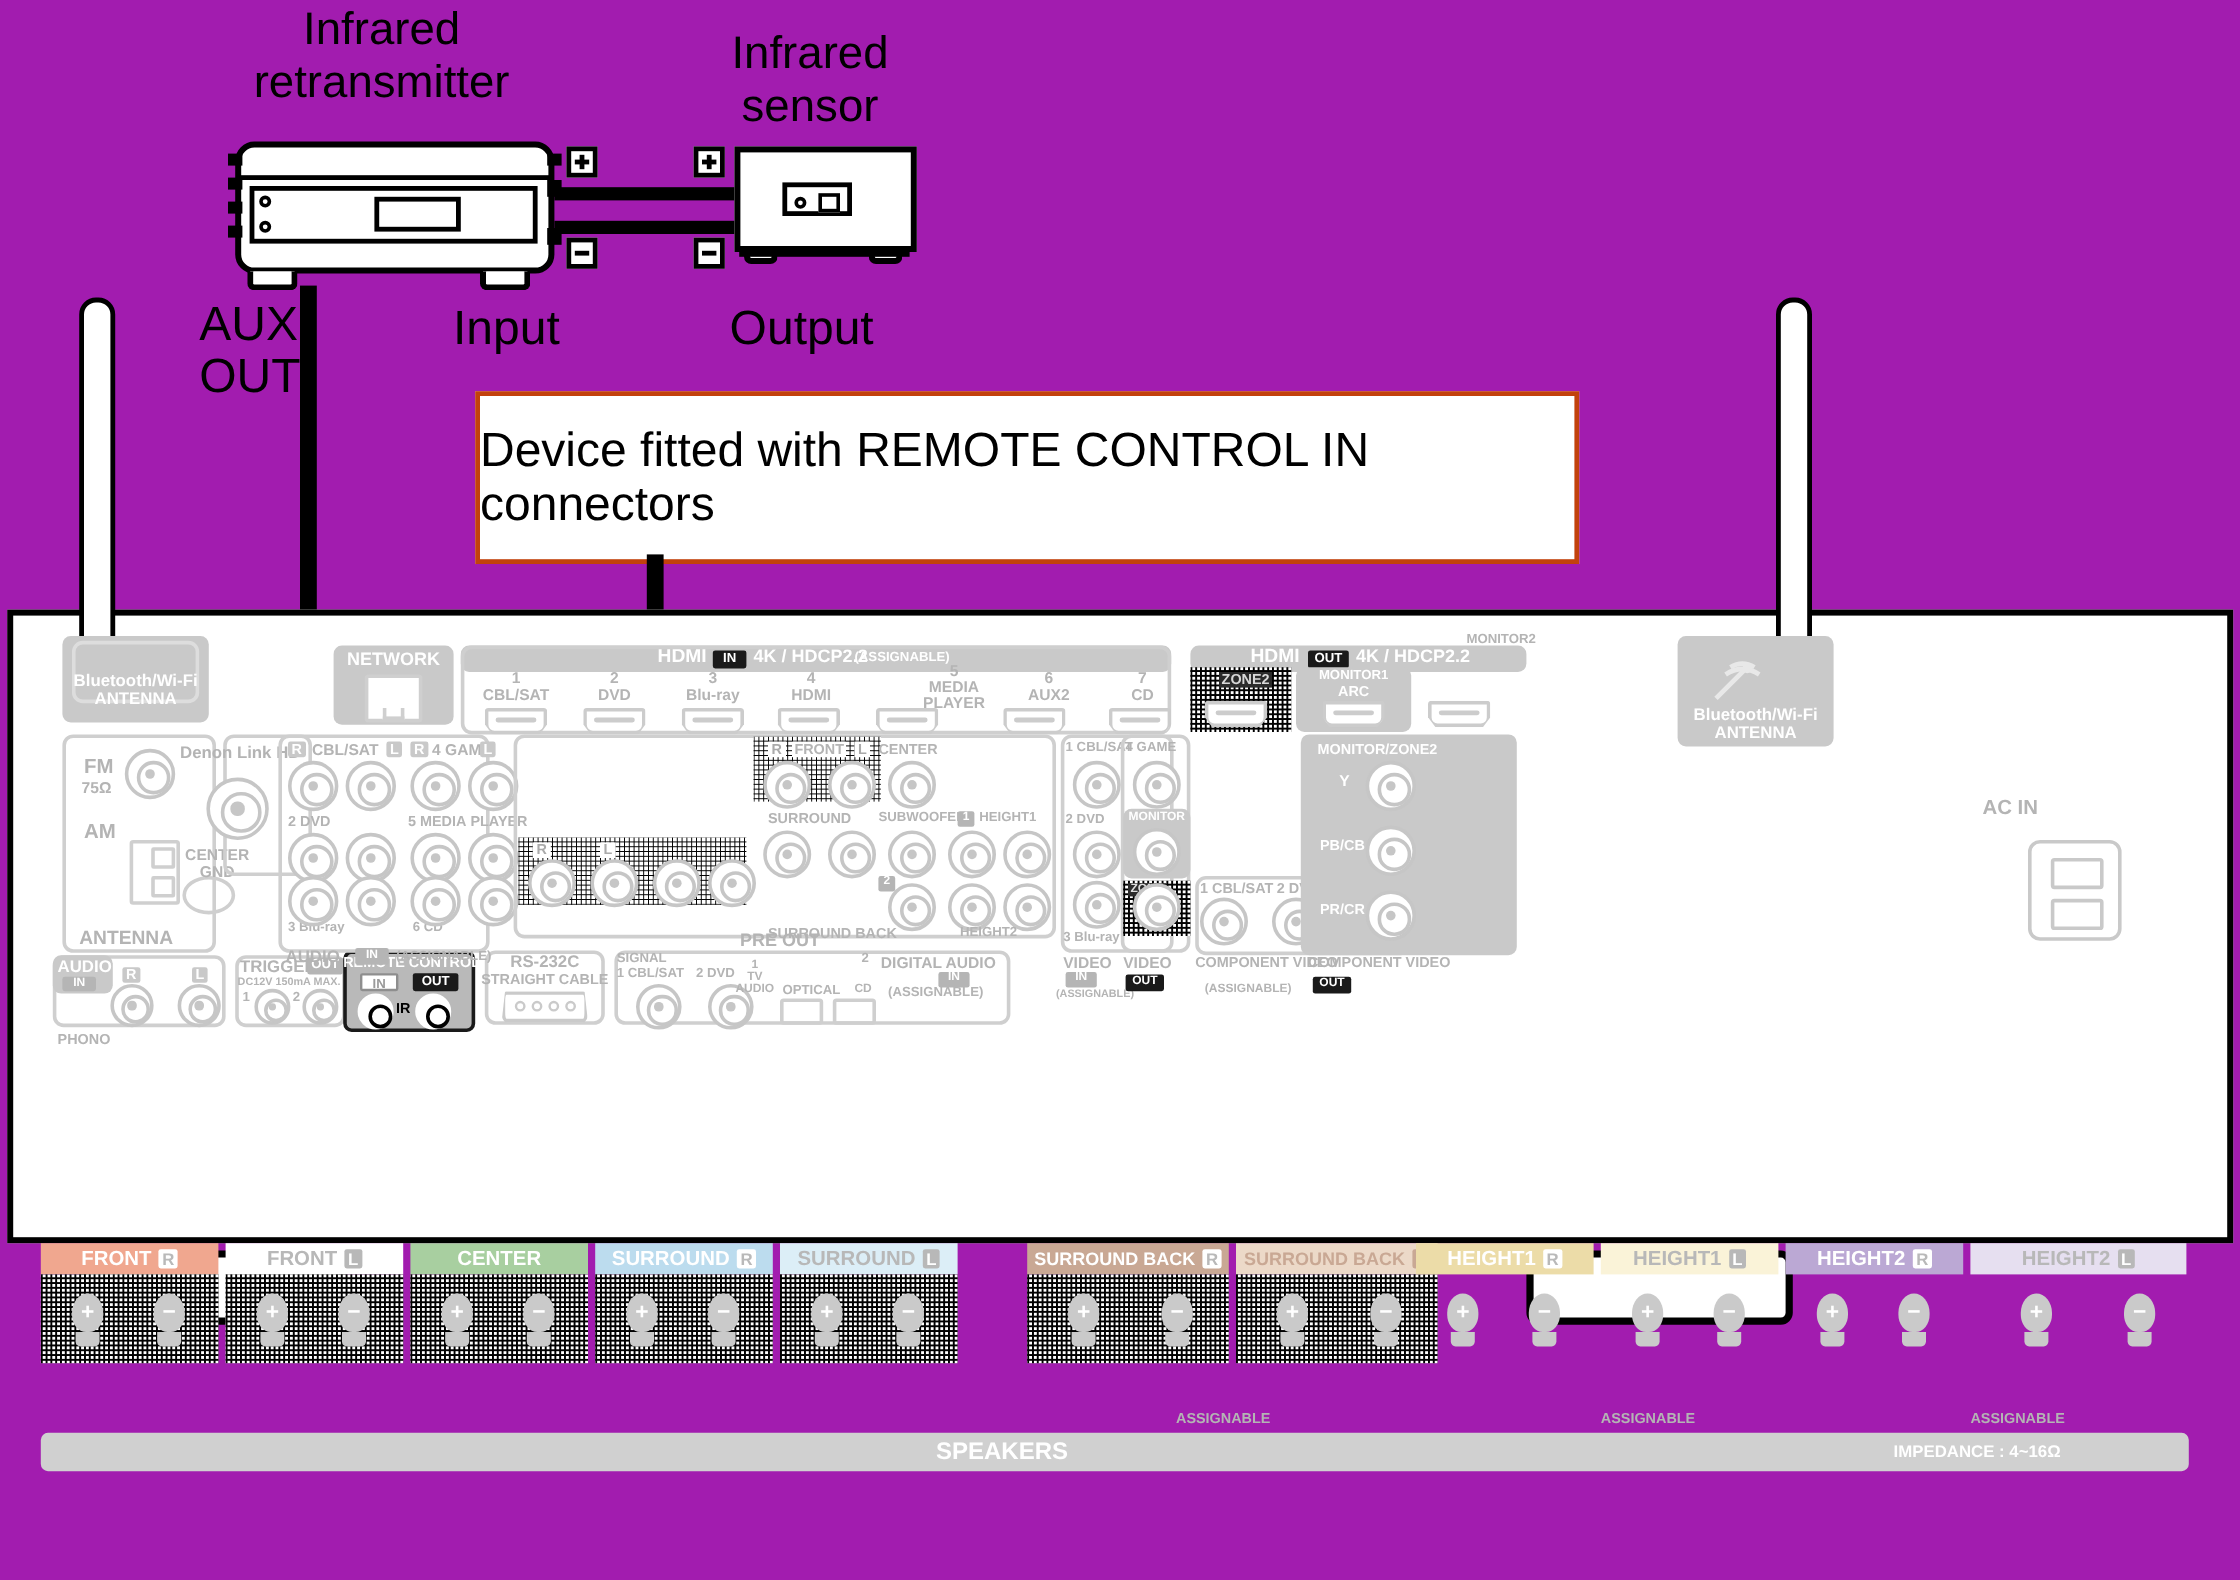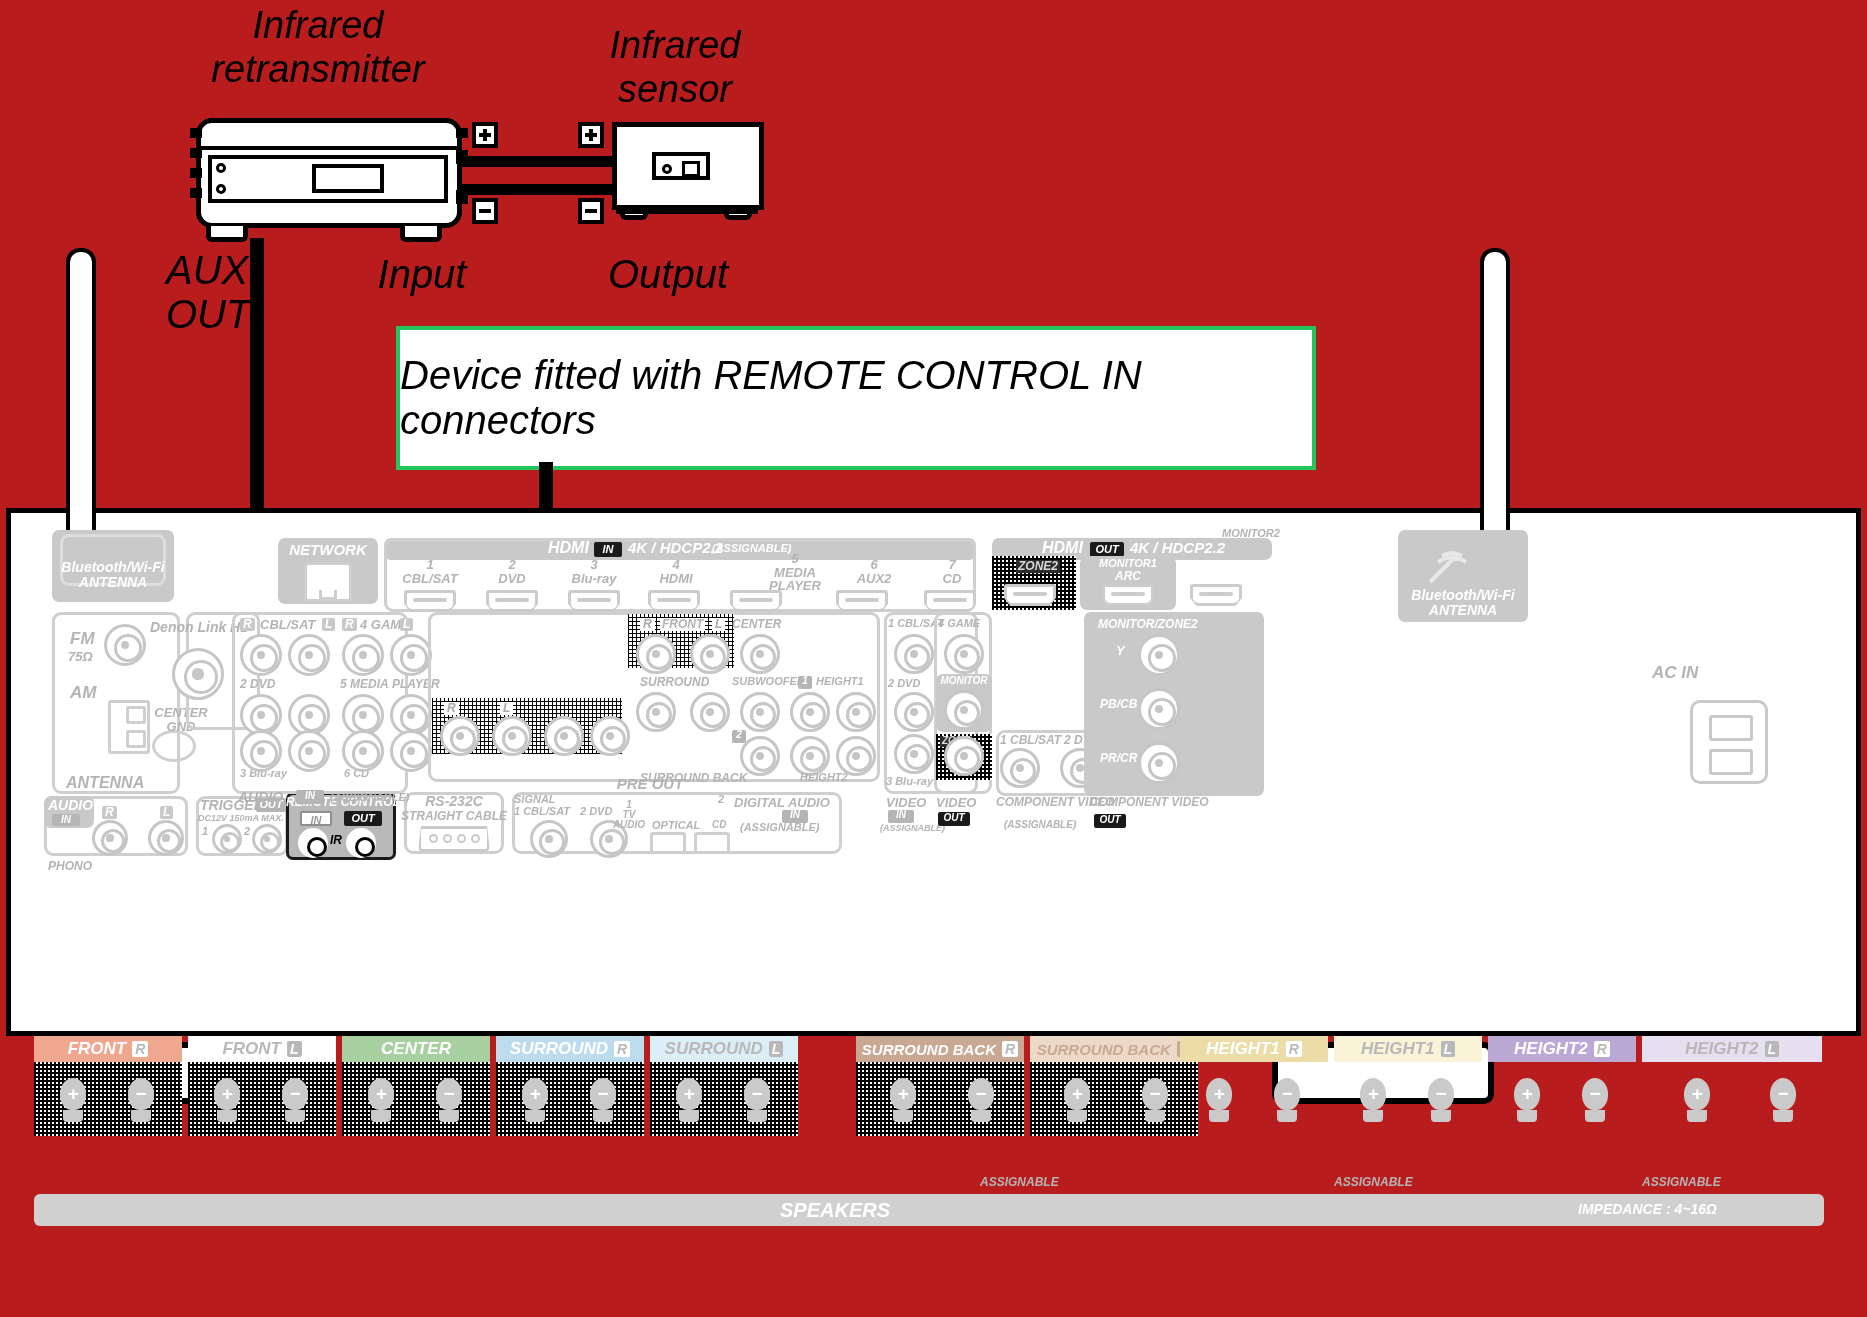--- a/index.html
+++ b/index.html
@@ -3,23 +3,22 @@
 <meta charset="utf-8">
 <style>
   * { box-sizing: border-box; }
   html, body { margin:0; padding:0; background:#fff; }
   body { font-family:"Liberation Sans", sans-serif; }
 
   #stage {
     position: relative;
     width: 1867px;
     height: 1317px;
-    background: #b91c1c;
+    background: #a21caf;
     overflow: hidden;
-    font-style: italic;
   }
 
   .abs { position:absolute; }
 
   
   .toplabel {
     font-size: 38px;
     color:#000;
     text-align:center;
     line-height:1.15;
@@ -105,21 +104,21 @@
     border:3px solid #000;
     background:#fff;
   }
 
   
   .wire { position:absolute; background:#000; }
 
   
   .notebox {
     position:absolute;
-    border:4px solid #22c55e;
+    border:4px solid #c2410c;
     background:#fff;
     display:flex;
     align-items:center;
     justify-content:center;
   }
   .notebox span {
     font-size:40px;
     color:#000;
     font-family:"Liberation Sans", sans-serif;
   }

